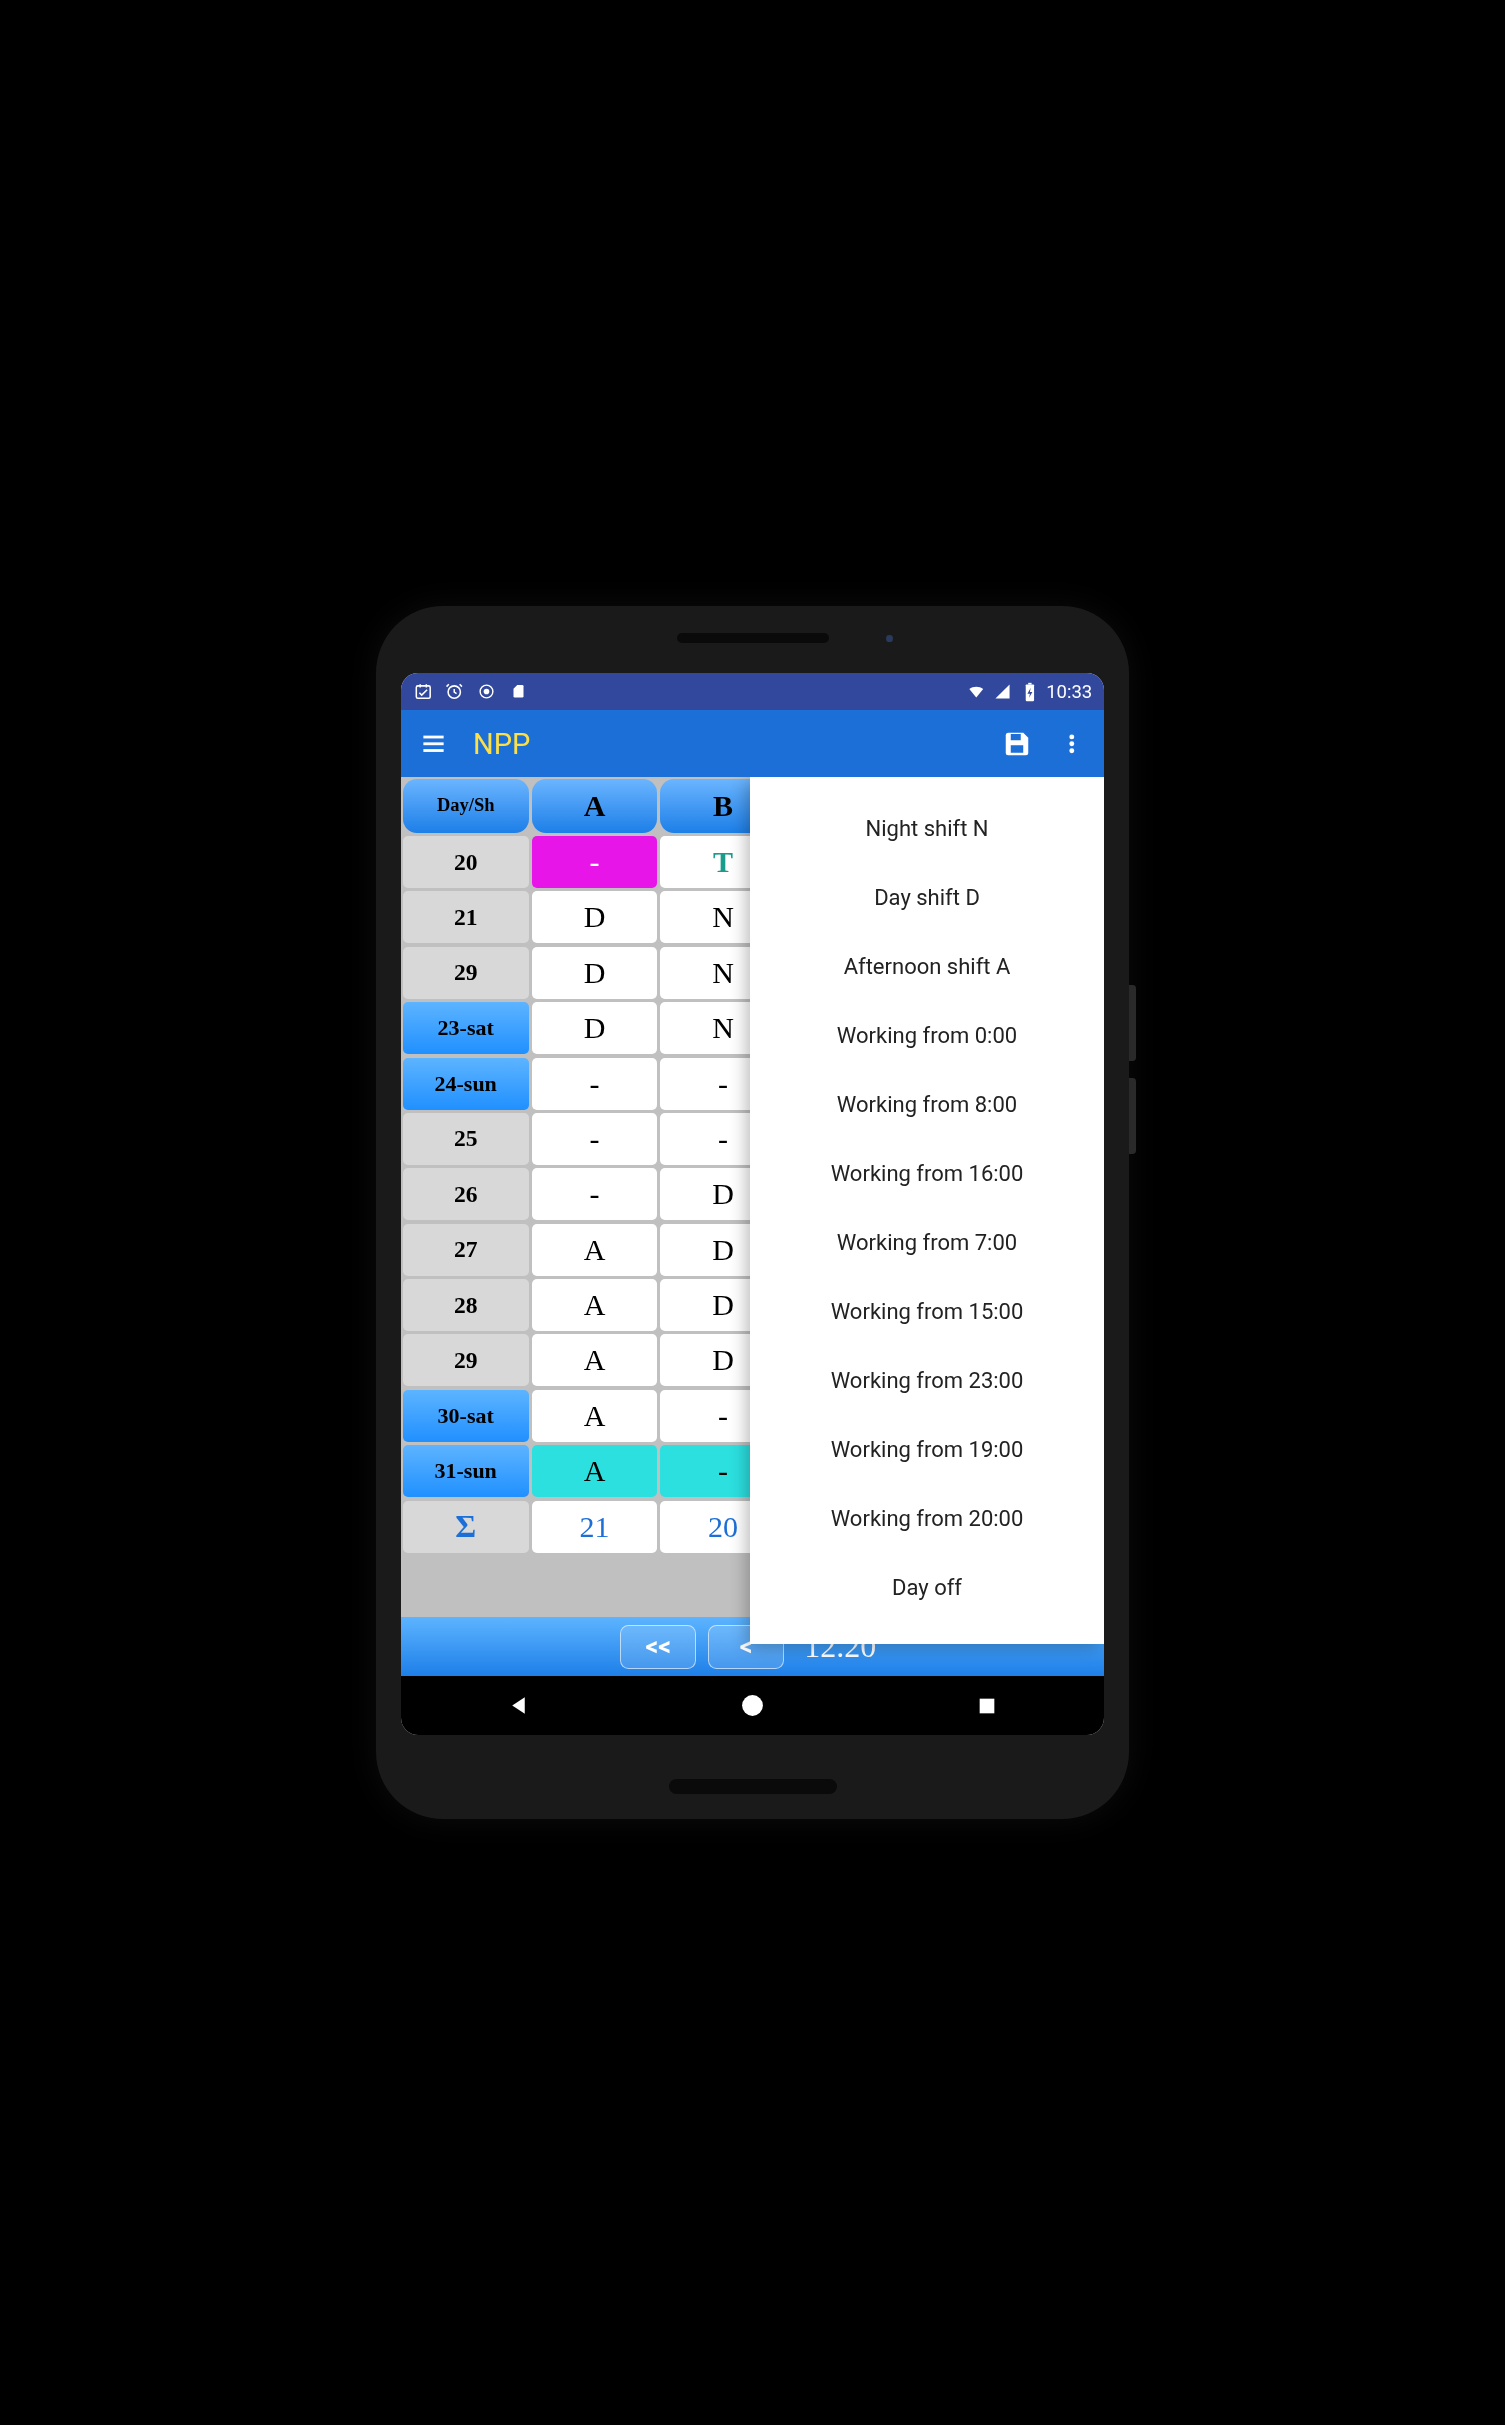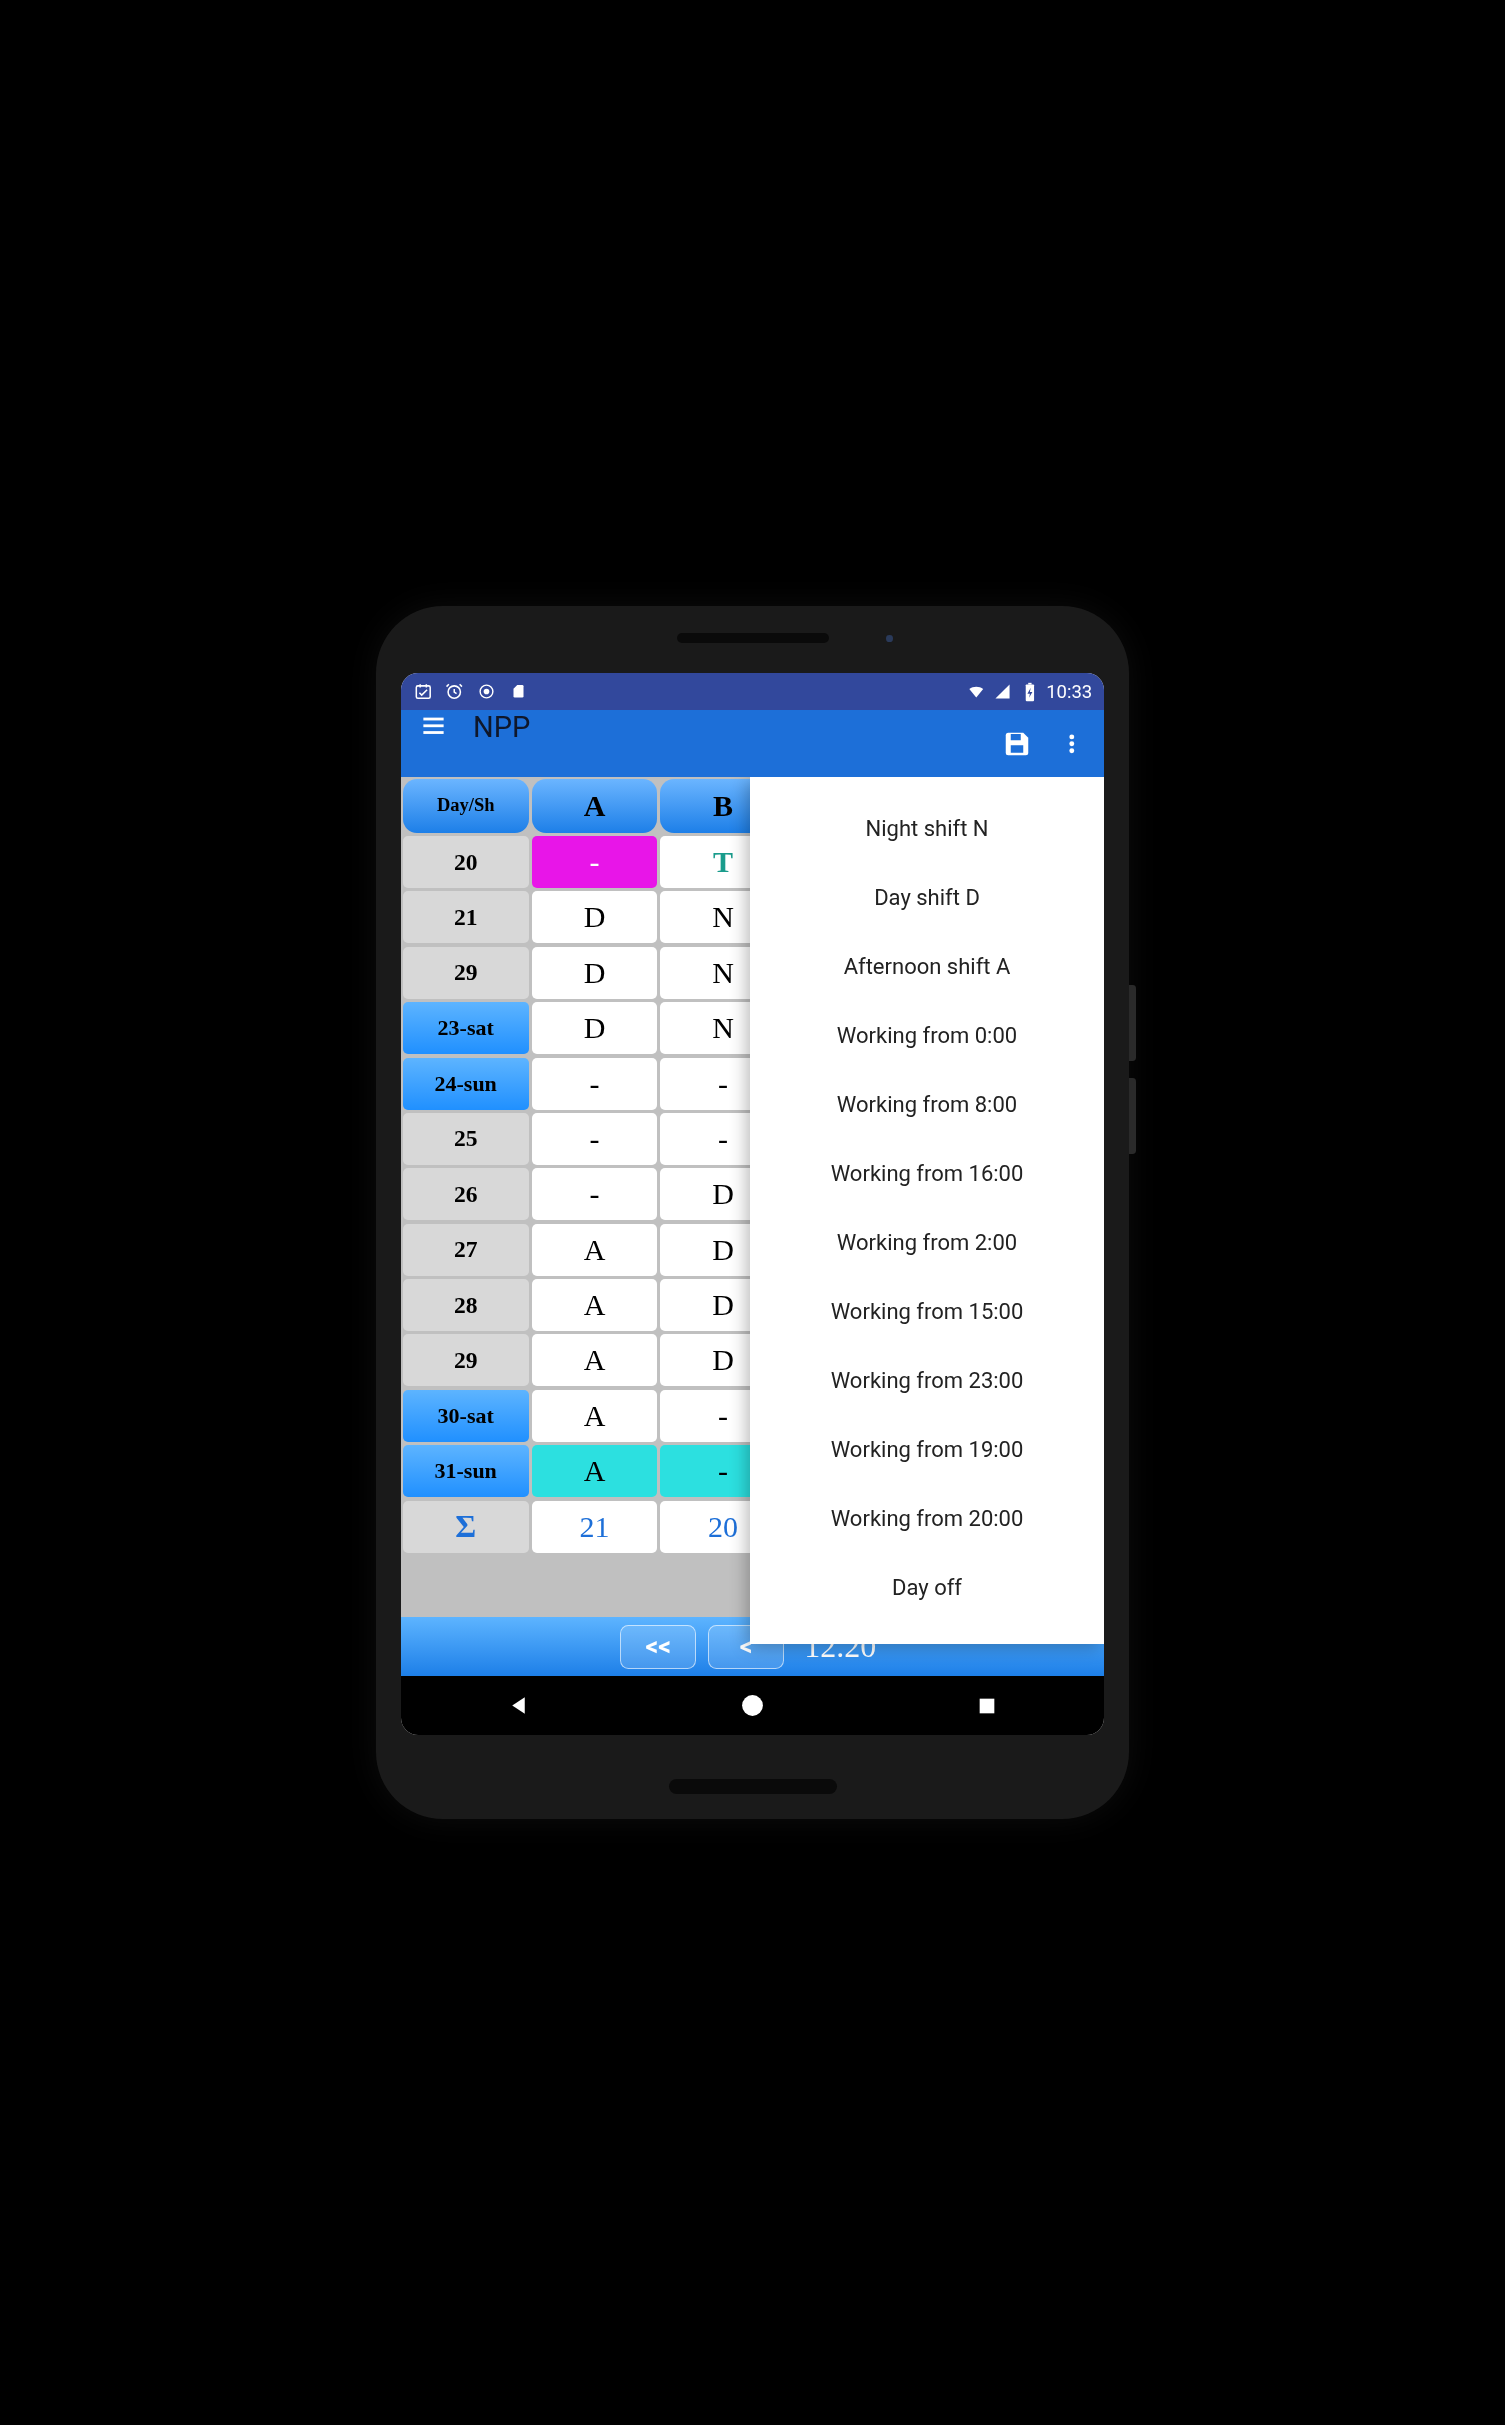--- a/index.html
+++ b/index.html
@@ -79,22 +79,23 @@
   color: #fff;
   font-size: 18.5px;
 }
 .status-left { display: flex; gap: 11.8px; align-items: center; }
 .status-right { display: flex; gap: 6.7px; align-items: center; }
 .status-icon { width: 20px; height: 20px; display: inline-flex; align-items: center; justify-content: center; }
 .app-bar {
   background: #1d6fd8;
   height: 67px;
   display: flex;
+  align-items: center;
   padding: 0 17px;
-  color: #0f172a;
+  color: #fde047;
 }
 .app-title {
   font-size: 29px;
   font-weight: 400;
   margin-left: 25px;
   flex: 1;
 }
 .app-icon { width: 30px; height: 30px; display: inline-flex; align-items: center; justify-content: center; }
 .app-actions { display: flex; gap: 25px; align-items: center; }
 .content {
@@ -394,21 +395,21 @@
         </div>
       </div>
 
       <div class="dropdown" id="dropdown">
           <div class="dropdown-item">Night shift N</div>
           <div class="dropdown-item">Day shift D</div>
           <div class="dropdown-item">Afternoon shift A</div>
           <div class="dropdown-item">Working from 0:00</div>
           <div class="dropdown-item">Working from 8:00</div>
           <div class="dropdown-item">Working from 16:00</div>
-          <div class="dropdown-item">Working from 2:00</div>
+          <div class="dropdown-item">Working from 7:00</div>
           <div class="dropdown-item">Working from 15:00</div>
           <div class="dropdown-item">Working from 23:00</div>
           <div class="dropdown-item">Working from 19:00</div>
           <div class="dropdown-item">Working from 20:00</div>
           <div class="dropdown-item">Day off</div>
           <div class="dropdown-item">Training T</div>
         </div>
     </div>
 
     <div class="system-nav">

